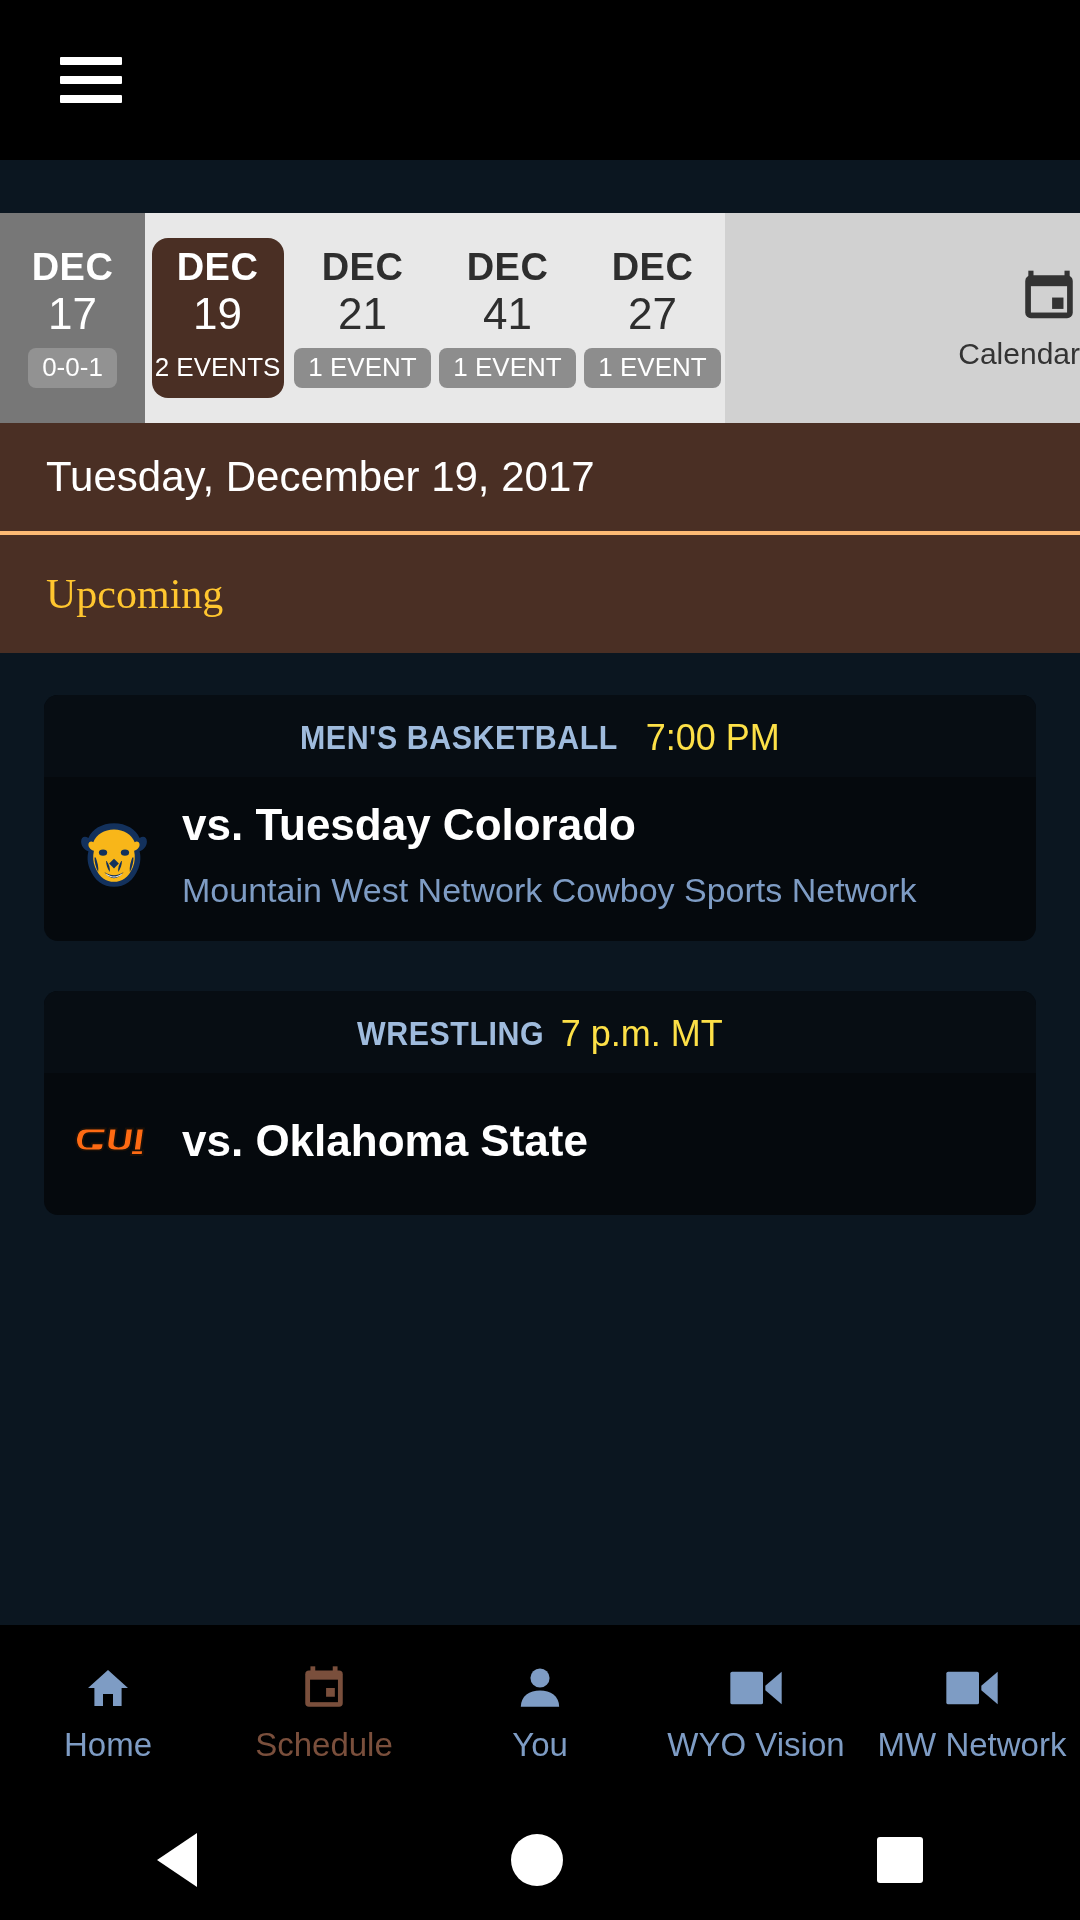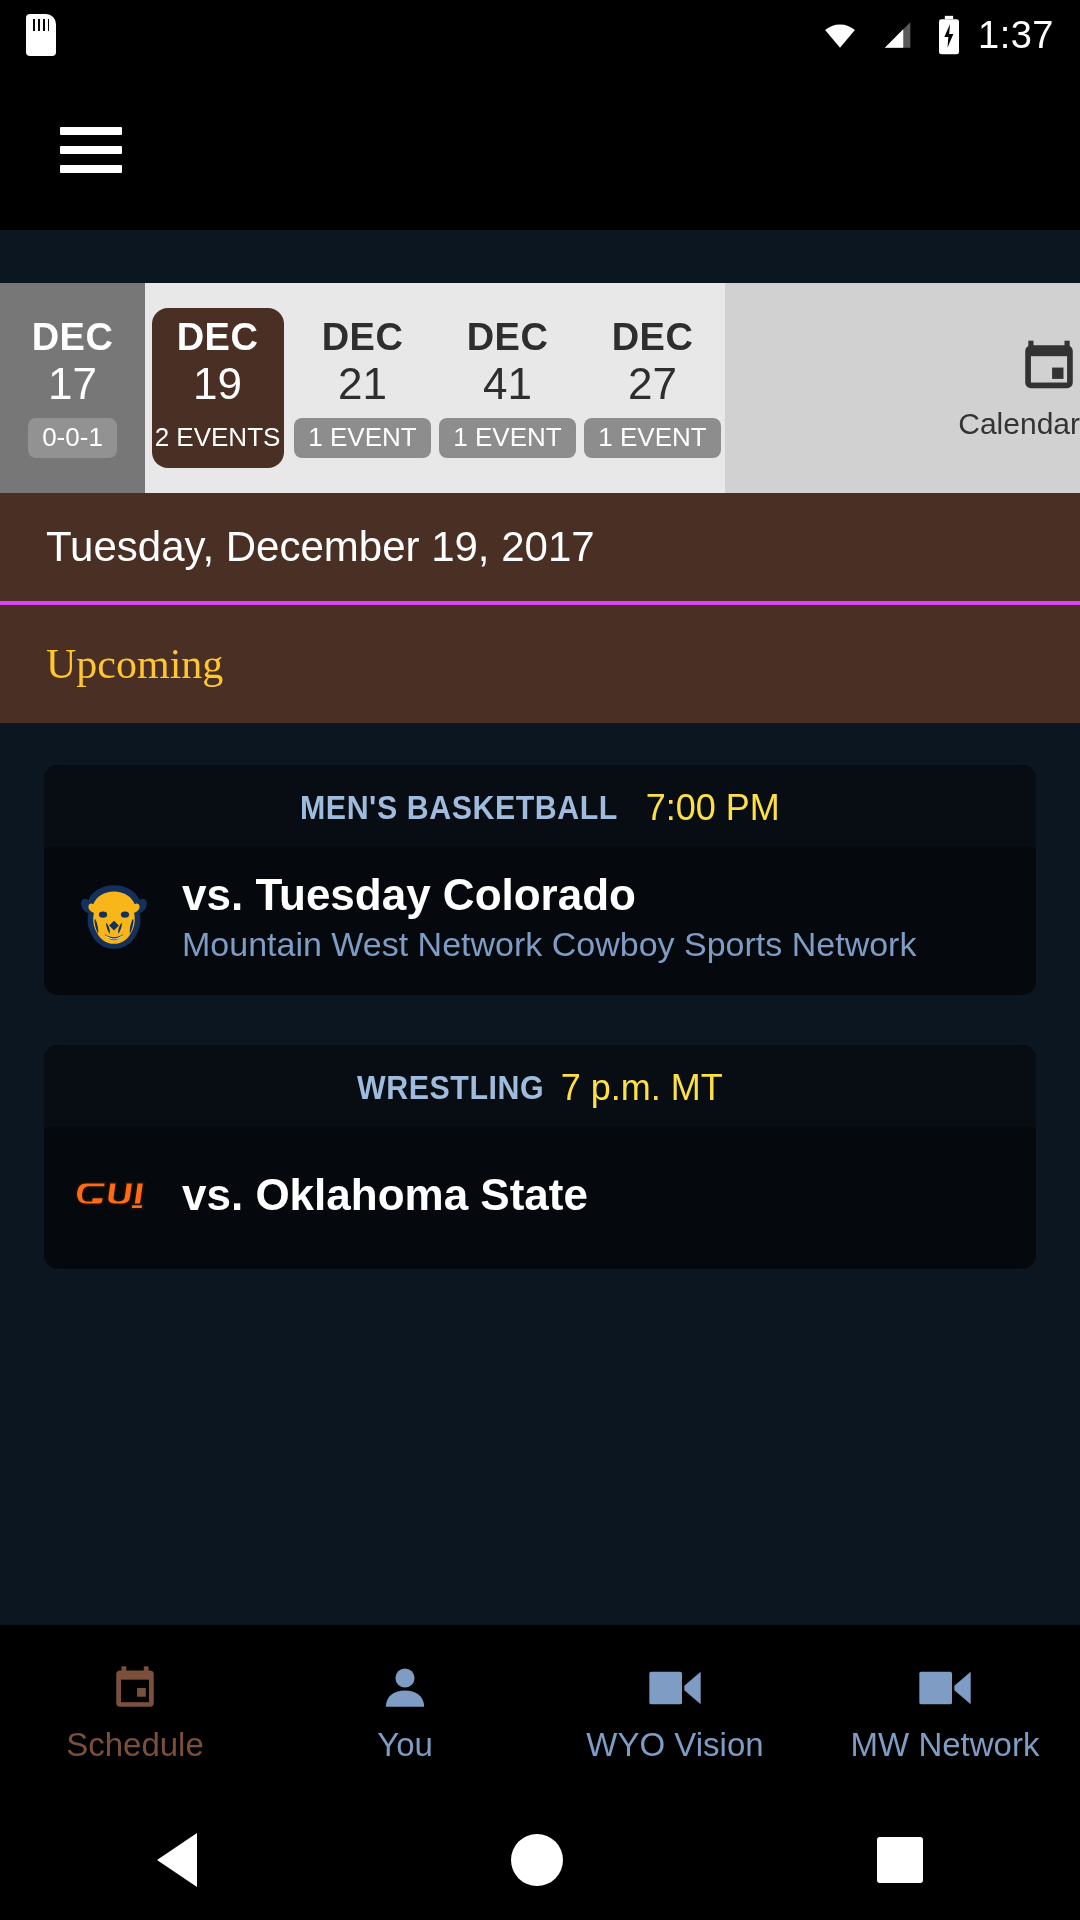--- a/index.html
+++ b/index.html
@@ -62,21 +62,21 @@
   .daycell.selected .badge { background:transparent; padding:5px 4px; }
   .calcell {
     flex:1 1 auto; background:#d1d1d1; display:flex; flex-direction:column;
     align-items:flex-end; justify-content:center; gap:10px;
   }
   .calcell .callabel { font-size:30px; color:#333; }
 
   
   .dateheader {
     height:112px; background:#4a2f24; display:flex; align-items:center;
-    padding-left:46px; border-bottom:4px solid #d946ef;
+    padding-left:46px; border-bottom:4px solid #fdba74;
   }
   .dateheader span { font-size:42px; color:#fff; }
 
   
   .upcoming { height:118px; background:#4a2f24; display:flex; align-items:center; padding-left:46px; }
   .upcoming span { font-size:42px; color:#ffc62f;font-family:Liberation Serif, serif; }
 
   
   .events { background:#0b1620; padding:42px 44px 0 44px; }
   .card { background:#05090d; border-radius:14px; overflow:hidden; margin-bottom:50px; }
@@ -84,21 +84,21 @@
     display:flex; align-items:center; justify-content:center;
     padding:22px 30px 18px 30px; background:#070d13;
   }
   .sport { font-size:33px; font-weight:bold; color:#9fbbdd; letter-spacing:0.6px;
            transform:scaleX(0.92); transform-origin:left center; }
   .time { font-size:36px; color:#fde047; }
   .card-body { display:flex; align-items:center; padding:22px 30px 30px 30px; gap:28px; }
   .logo { flex:0 0 auto; width:80px; height:80px; display:flex; align-items:center; justify-content:center; }
   .matchtext { flex:1 1 auto; min-width:0; }
   .opponent { font-size:44px; font-weight:bold; color:#fff; line-height:1.18; }
-  .networks { font-size:34px; color:#7e9cc4; line-height:1.25; margin-top:2px; white-space:nowrap; }
+  .networks { font-size:34px; color:#7e9cc4; line-height:1.25; margin-top:18px; white-space:nowrap; }
   .card.nonet .card-body { padding-top:28px; padding-bottom:34px; }
 
   
   .bottomnav {
     position:absolute; left:0; bottom:120px; width:1080px; height:175px;
     background:#000; display:flex; align-items:center;
   }
   .navitem { flex:1 1 0; display:flex; flex-direction:column; align-items:center; justify-content:center; gap:12px; }
   .navitem .nlabel { font-size:33px; color:#7e9cc4; white-space:nowrap; }
   .navitem.active .nlabel { color:#7a4f3c; }
@@ -111,44 +111,20 @@
   }
   .navback { width:0; height:0; border-top:27px solid transparent; border-bottom:27px solid transparent; border-right:40px solid #fff; }
   .navhome { width:52px; height:52px; border-radius:50%; background:#fff; }
   .navrecent { width:46px; height:46px; background:#fff; border-radius:3px; }
 </style>
 </head>
 <body>
 
 <div class="phone">
 
-  <div class="statusbar">
-    <div class="sb-left">
-      <div class="sd-icon">
-        <div class="body"></div>
-          <div class="pins"></div>
-      </div>
-    </div>
-    <div class="sb-spacer"></div>
-    <div class="sb-right">
-      <svg class="wifi-icon" viewBox="0 0 24 24">
-        <path d="M12 21 L1.5 8.5 C4.4 6 8 4.6 12 4.6 C16 4.6 19.6 6 22.5 8.5 Z" fill="#fff"></path>
-      </svg>
-      <svg class="sig-icon" viewBox="0 0 24 24">
-        <path d="M2 21 L20 3 L20 21 Z" fill="#5a5a5a"></path>
-        <path d="M2 21 L15 8 L15 21 Z" fill="#fff"></path>
-      </svg>
-      <svg class="bat-icon" viewBox="0 0 14 24">
-        <rect x="4.5" y="0.5" width="5" height="2" fill="#fff"></rect>
-        <rect x="1" y="2.5" width="12" height="21" rx="1.5" fill="#fff"></rect>
-        <path d="M7.6 5.4 L4.2 13.2 L6.6 13.2 L6.1 19.6 L9.6 11.4 L7.1 11.4 Z" fill="#000"></path>
-      </svg>
-      <div class="sb-time">1:37</div>
-    </div>
-  </div>
 
   <div class="appbar">
     <div class="hamburger">
       <span></span>
         <span></span>
         <span></span>
     </div>
   </div>
   <div class="navgap"></div>
 
@@ -274,20 +250,28 @@
         </div>
         <div class="matchtext">
           <div class="opponent">vs. Oklahoma State</div>
         </div>
       </div>
     </div>
   </div>
 
   <div class="bottomnav">
 
+    <div class="navitem">
+      <span class="navicon">
+        <svg width="52" height="48" viewBox="0 0 24 24">
+            <path d="M12 3 L22 12 L18.8 12 L18.8 21 L14.5 21 L14.5 15 L9.5 15 L9.5 21 L5.2 21 L5.2 12 L2 12 Z" fill="#7e9cc4"></path>
+          </svg>
+      </span>
+      <span class="nlabel">Home</span>
+    </div>
 
     <div class="navitem active">
       <span class="navicon">
         <svg width="52" height="50" viewBox="0 0 24 24">
           <rect x="5.5" y="1.6" width="2.3" height="3.4" fill="#7a4f3c"></rect>
           <rect x="16.2" y="1.6" width="2.3" height="3.4" fill="#7a4f3c"></rect>
           <rect x="3" y="3.6" width="18" height="17.4" rx="1.8" fill="#7a4f3c"></rect>
           <rect x="5.3" y="8" width="13.4" height="10.8" fill="#000"></rect>
           <rect x="13" y="12" width="4.2" height="4.2" fill="#7a4f3c"></rect>
         </svg>

